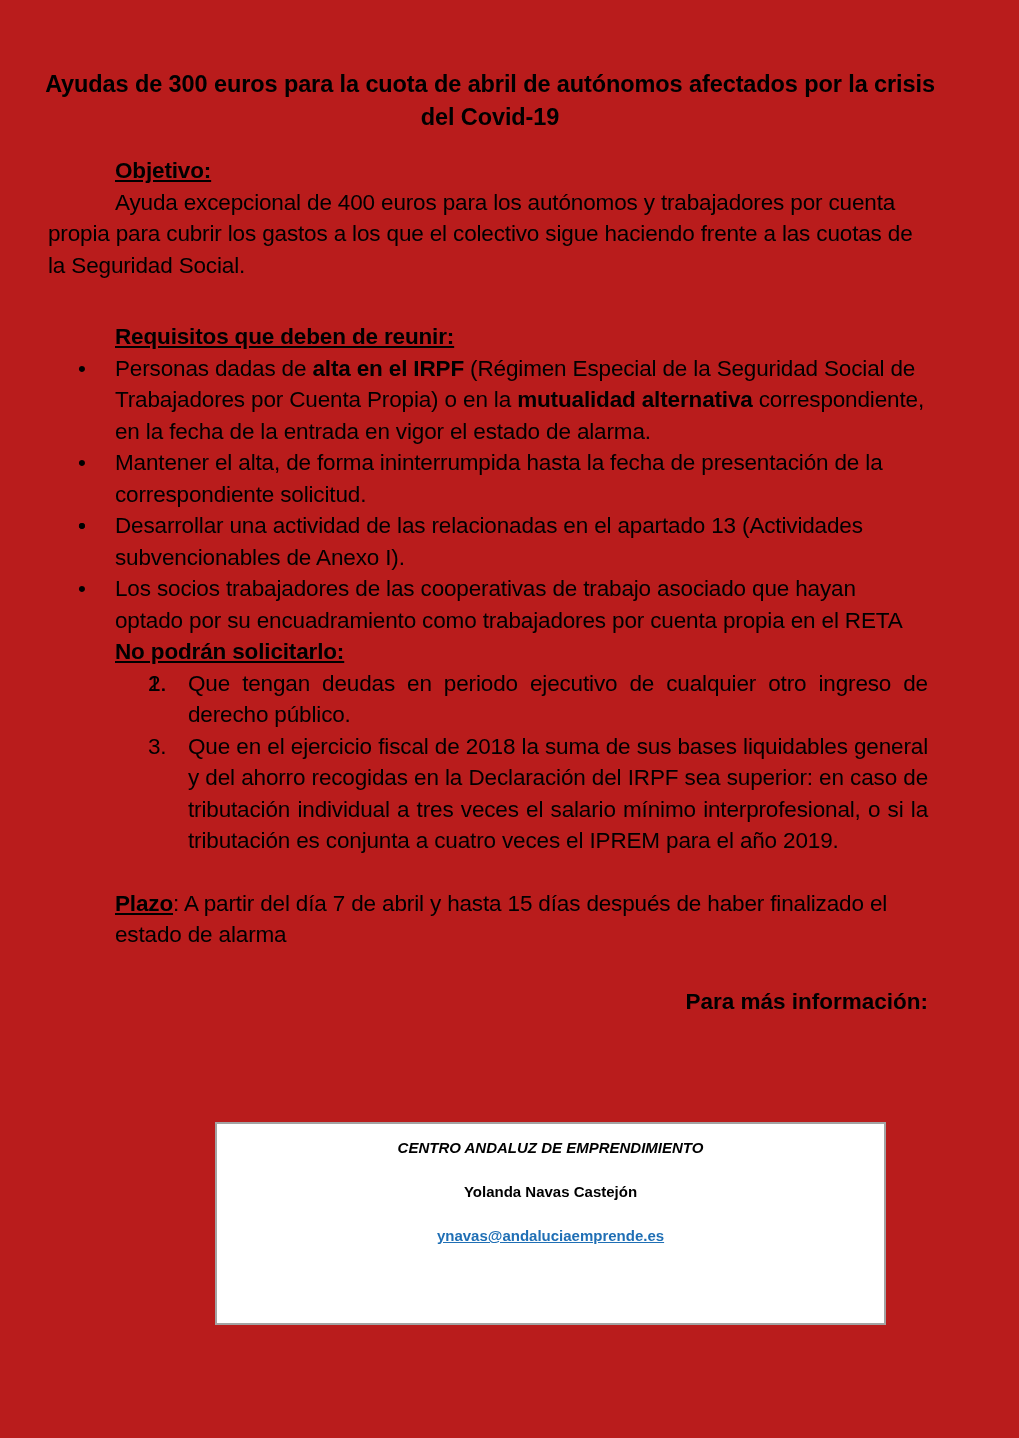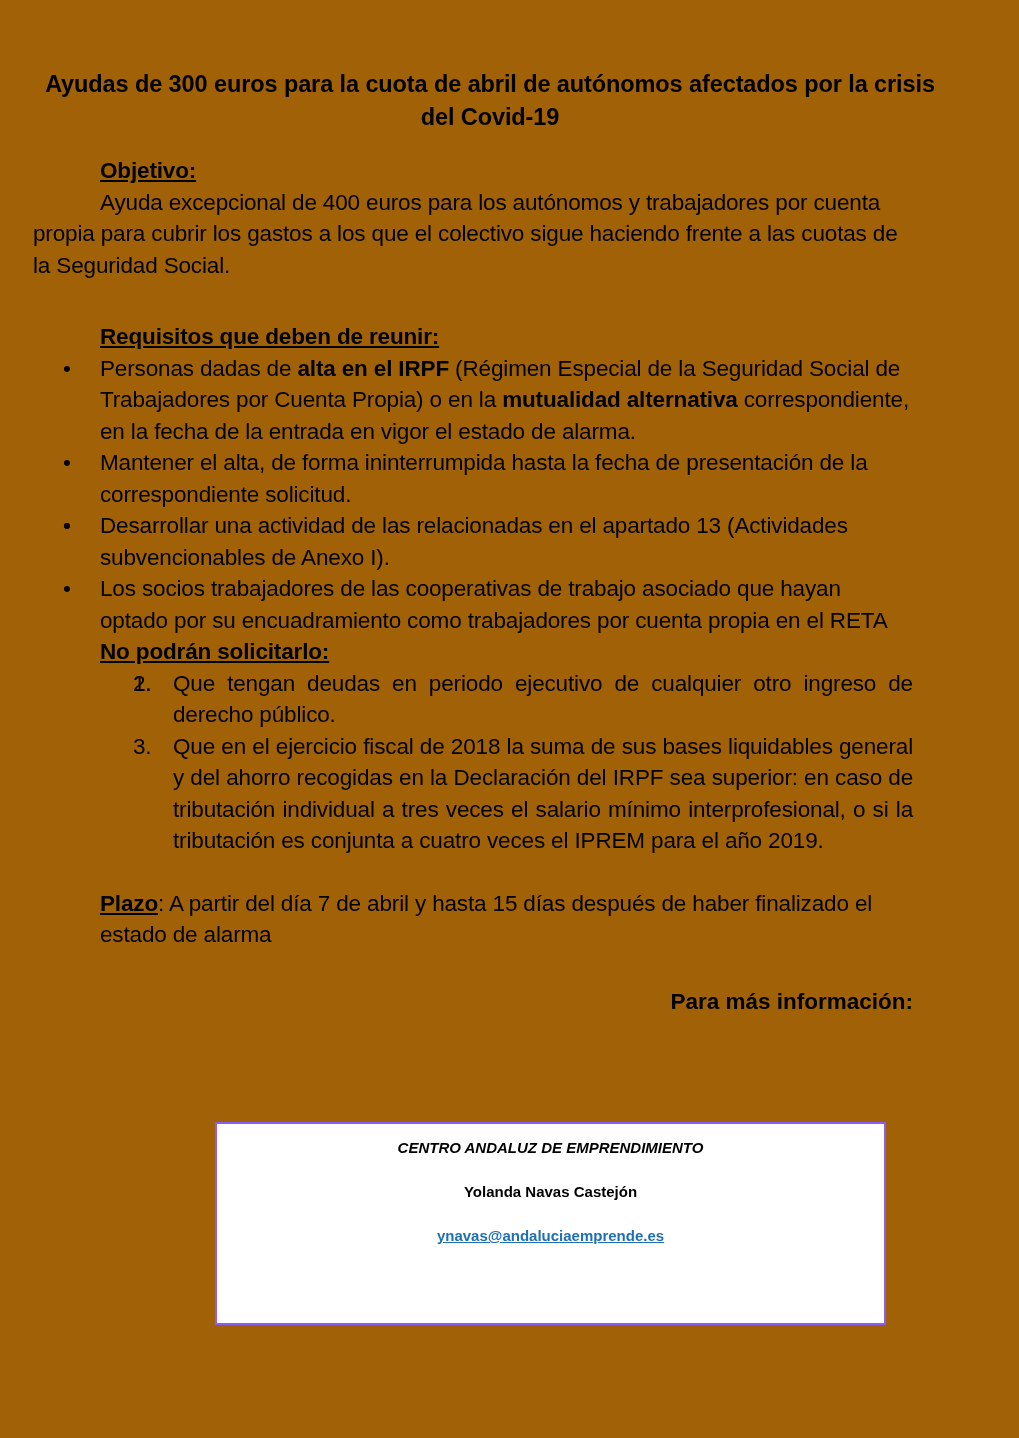--- a/index.html
+++ b/index.html
@@ -10,42 +10,42 @@
   }
   body {
     font-family: "Liberation Sans", sans-serif;
     color: #000000;
   }
   .page {
     position: relative;
     width: 1019px;
     height: 1438px;
     margin: 0 auto;
-    background: #a16207;
+    background: #b91c1c;
     overflow: hidden;
     box-sizing: border-box;
   }
 
   
   .doc-title {
     position: absolute;
     left: 40px;
     top: 68px;
     width: 900px;
     text-align: center;
     font-size: 23.5px;
     font-weight: bold;
     line-height: 33px;
     letter-spacing: -0.1px;
   }
 
   
   .body-col {
     position: absolute;
-    left: 33px;
+    left: 48px;
     top: 155px;
     width: 880px;
   }
 
   .para {
     font-size: 22.5px;
     line-height: 31.5px;
     margin: 0;
     letter-spacing: -0.15px;
   }
@@ -120,21 +120,21 @@
     line-height: 31.5px;
   }
 
   
   .contact-box {
     position: absolute;
     left: 215px;
     top: 1122px;
     width: 671px;
     height: 203px;
-    border: 2px solid #8b5cf6;
+    border: 2px solid #a3a3a3;
     box-sizing: border-box;
     background: #ffffff;
     padding-top: 14px;
   }
   .cb-line {
     text-align: center;
     font-size: 15px;
     font-weight: bold;
     line-height: 20px;
     margin: 0 0 24px 0;

